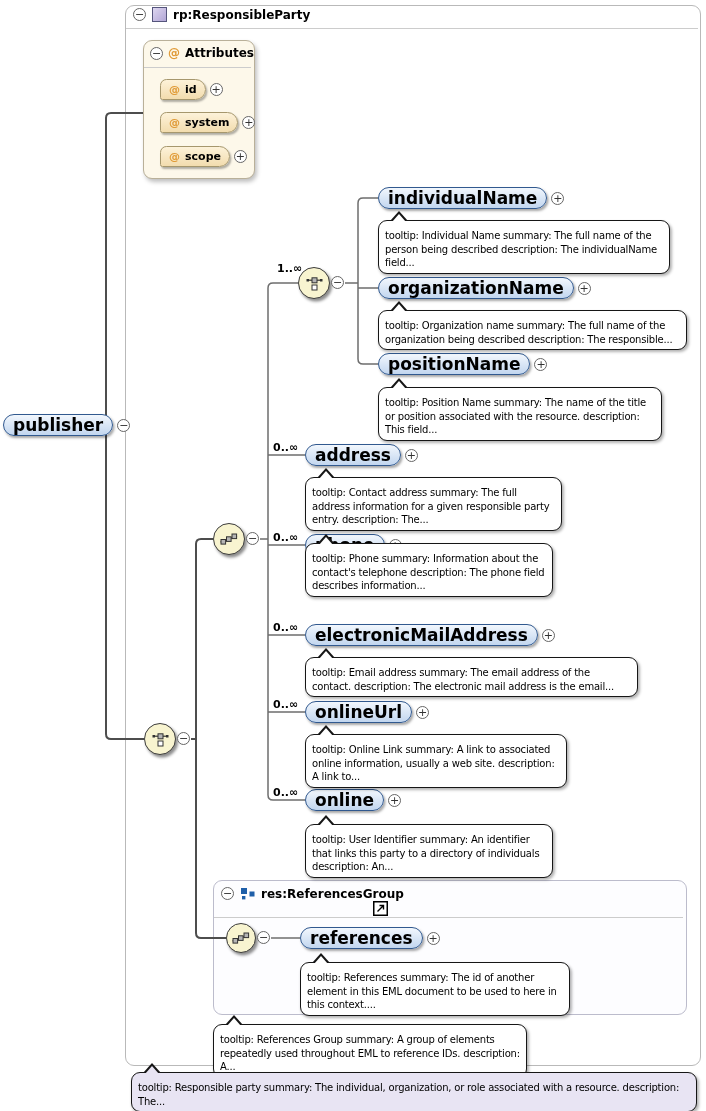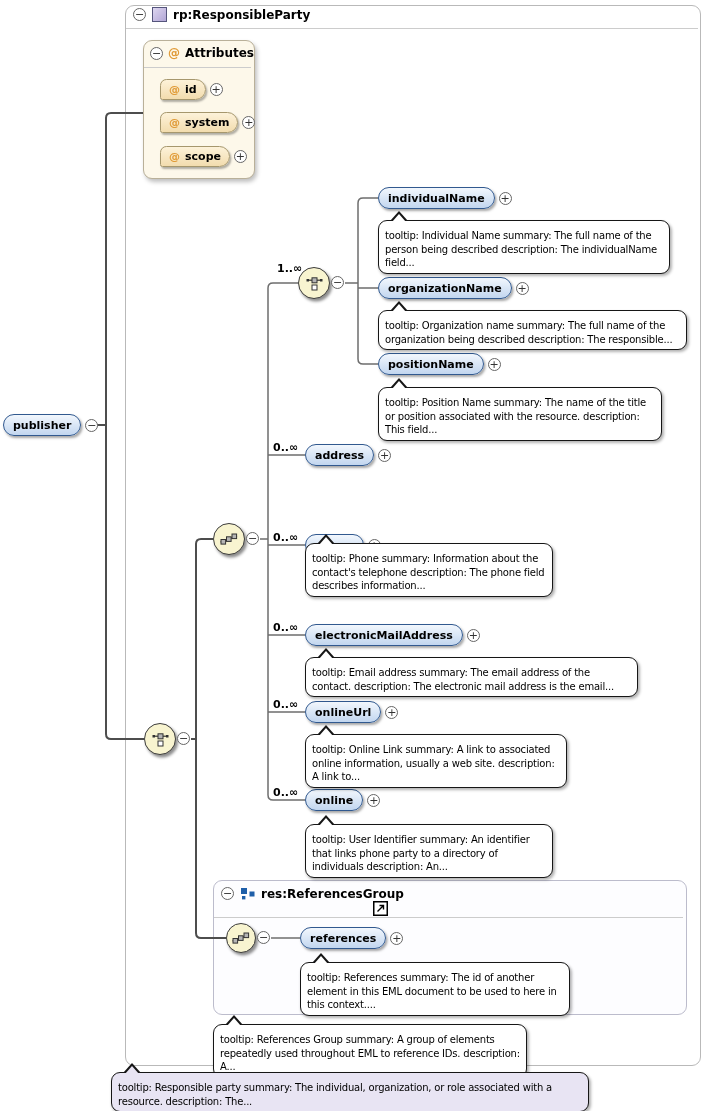--- a/index.html
+++ b/index.html
@@ -15,21 +15,21 @@
   .box-header{position:absolute;display:flex;align-items:center;gap:6px;
     font-weight:bold;font-size:12px;z-index:4;white-space:nowrap;}
   .root-icon{width:13px;height:13px;background:linear-gradient(135deg,#ddd6f0,#b2a6d6);
     border:1.5px solid #55557c;flex:none;}
   .pm{width:13px;height:13px;border:1px solid #666;border-radius:50%;background:#fff;
     font-size:11px;line-height:11.5px;text-align:center;color:#333;flex:none;
     font-weight:normal;display:inline-block;box-sizing:border-box;}
   .pm-abs{position:absolute;z-index:4;}
   .node-row{position:absolute;display:flex;align-items:center;gap:4px;z-index:4;}
   .pill{display:inline-flex;align-items:center;border:1.5px solid #31598f;border-radius:12px;
-    padding:2px 9px;font-weight:bold;font-size:11px;height:22px;box-sizing:border-box;
+    padding:2px 9px;font-weight:bold;font-size:17px;height:22px;box-sizing:border-box;
     background:linear-gradient(#f2f7fd,#c2d6ef);box-shadow:1.5px 2px 2.5px rgba(0,0,0,0.35);
     white-space:nowrap;}
   .attr-row{position:absolute;display:flex;align-items:center;gap:4px;z-index:4;}
   .attr-pill{display:inline-flex;align-items:center;gap:5px;border:1px solid #a6976d;
     border-radius:8px 13px 13px 3px;padding:2px 8px;height:21px;box-sizing:border-box;
     background:linear-gradient(#fdf2d9,#f2dcae);box-shadow:1.5px 2px 2px rgba(0,0,0,0.3);
     font-weight:bold;font-size:11px;white-space:nowrap;}
   .at{color:#e09a36;font-weight:bold;}
   .comp{position:absolute;width:32px;height:32px;border-radius:50%;background:#f8f4d0;
     border:1.5px solid #3c3c3c;box-shadow:2px 2.5px 3px rgba(0,0,0,0.45);
@@ -199,20 +199,21 @@
     <span class="pm">+</span>
   </div>
   <div class="tooltip" style="left:378px;top:387px;width:284px">tooltip: Position Name summary: The name of the title or position associated with the resource. description: This field...</div>
 
   <div class="node-row" style="left:305px;top:444px">
     <span class="pill">
         <span>address</span>
       </span>
     <span class="pm">+</span>
   </div>
+  <div class="tooltip" style="left:305px;top:477px;width:257px">tooltip: Contact address summary: The full address information for a given responsible party entry. description: The...</div>
 
   <div class="node-row" style="left:305px;top:534px">
     <span class="pill">
         <span>phone</span>
       </span>
     <span class="pm">+</span>
   </div>
   <div class="tooltip" style="left:305px;top:543px;width:248px">tooltip: Phone summary: Information about the contact's telephone description: The phone field describes information...</div>
 
   <div class="node-row" style="left:305px;top:624px">
@@ -230,26 +231,26 @@
     <span class="pm">+</span>
   </div>
   <div class="tooltip" style="left:305px;top:734px;width:262px">tooltip: Online Link summary: A link to associated online information, usually a web site. description: A link to...</div>
 
   <div class="node-row" style="left:305px;top:789px">
     <span class="pill">
         <span>online</span>
       </span>
     <span class="pm">+</span>
   </div>
-  <div class="tooltip" style="left:305px;top:824px;width:248px">tooltip: User Identifier summary: An identifier that links phone party to a directory of individuals description: An...</div>
+  <div class="tooltip" style="left:305px;top:824px;width:248px">tooltip: User Identifier summary: An identifier that links this party to a directory of individuals description: An...</div>
 
   <div class="node-row" style="left:300px;top:927px">
     <span class="pill">
         <span>references</span>
       </span>
     <span class="pm">+</span>
   </div>
   <div class="tooltip" style="left:300px;top:962px;width:270px">tooltip: References summary: The id of another element in this EML document to be used to here in this context....</div>
 
   <div class="tooltip" style="left:213px;top:1024px;width:314px">tooltip: References Group summary: A group of elements repeatedly used throughout EML to reference IDs. description: A...</div>
-  <div class="tooltip lavender" style="left:111px;top:1072px;width:478px">tooltip: Responsible party summary: The individual, organization, or role associated with a resource. description: The...</div>
+  <div class="tooltip lavender" style="left:131px;top:1072px;width:566px">tooltip: Responsible party summary: The individual, organization, or role associated with a resource. description: The...</div>
 
 </div>
 
 </body></html>

